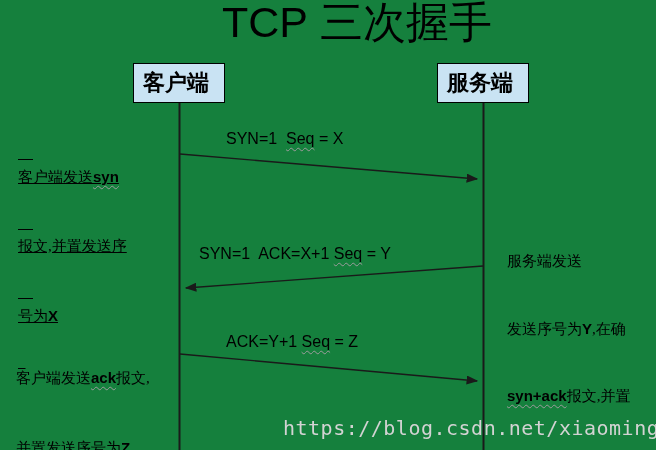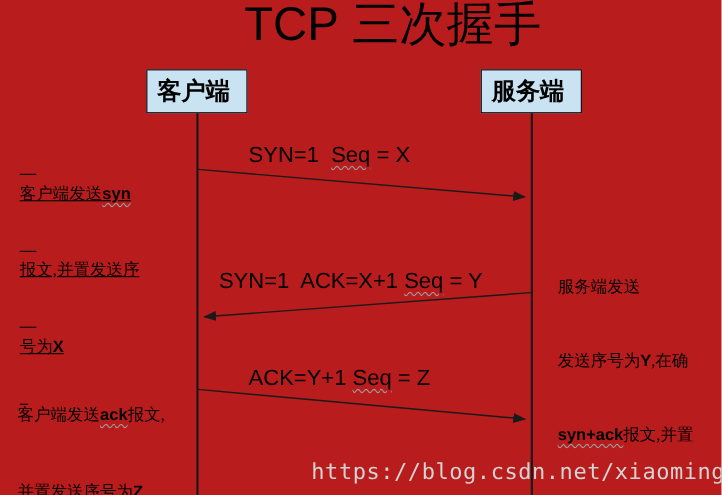--- a/index.html
+++ b/index.html
@@ -1,19 +1,19 @@
 <!DOCTYPE html>
 <html><head>
 <meta charset="utf-8">
 <style>
   html,body{margin:0;padding:0;background:#ffffff;}
   #canvas{
     position:relative;
     width:656px;height:450px;
-    background:#b91c1c;
+    background:#15803d;
     overflow:hidden;
     font-family:"Liberation Sans", sans-serif;
   }
   
   .title{
     position:absolute;left:222px;top:-4px;
     font-size:43px;line-height:52px;
     color:#000;white-space:nowrap;
   }
   .title .latin{font-family:"Liberation Sans", sans-serif;}
@@ -27,21 +27,21 @@
     font-weight:bold;font-size:22px;
     font-family:"Liberation Sans", sans-serif;
   }
   #client-box{left:133px;}
   #server-box{left:437px;}
   
   #diagram-svg{position:absolute;left:0;top:0;z-index:3;pointer-events:none;}
   
   .msg-label{
     position:absolute;z-index:2;
-    font-size:20px;color:#000;white-space:pre;
+    font-size:16px;color:#000;white-space:pre;
     font-family:"Liberation Sans", sans-serif;
   }
   #msg-1{left:226px;top:130px;}
   #msg-2{left:199px;top:245px;}
   #msg-3{left:226px;top:333px;}
   
   .annotation{
     position:absolute;z-index:2;
     font-size:15px;line-height:23px;color:#000;
     font-family:"Liberation Serif", serif;

